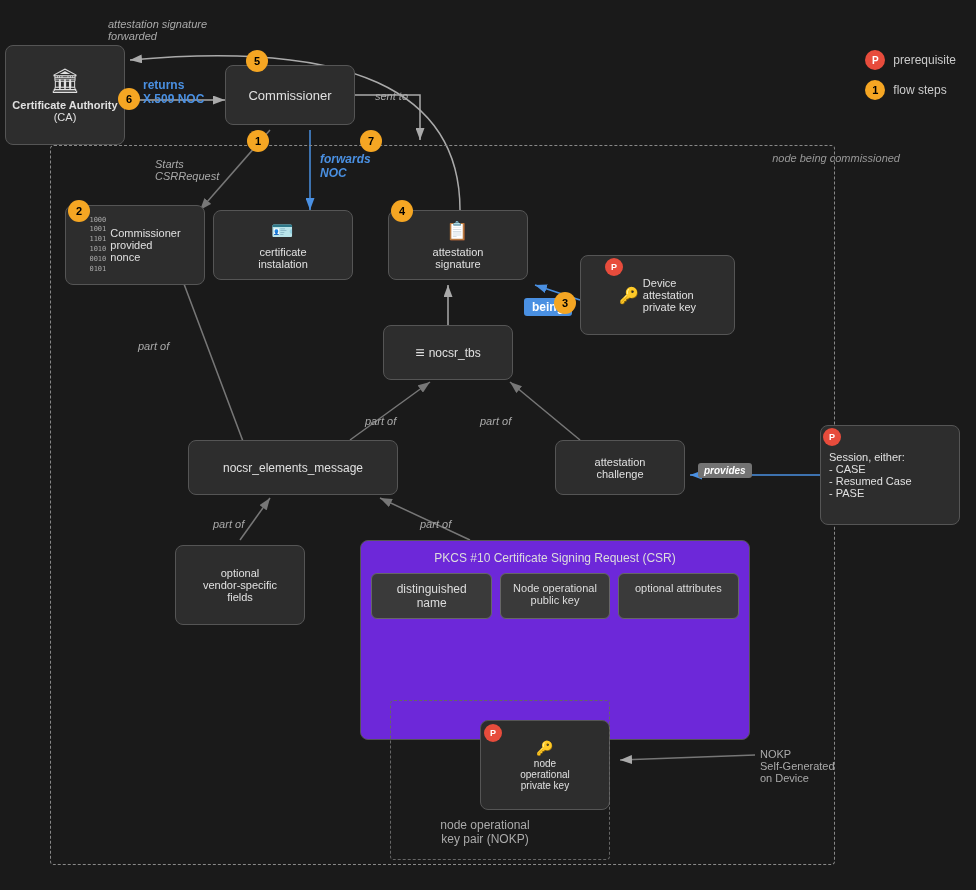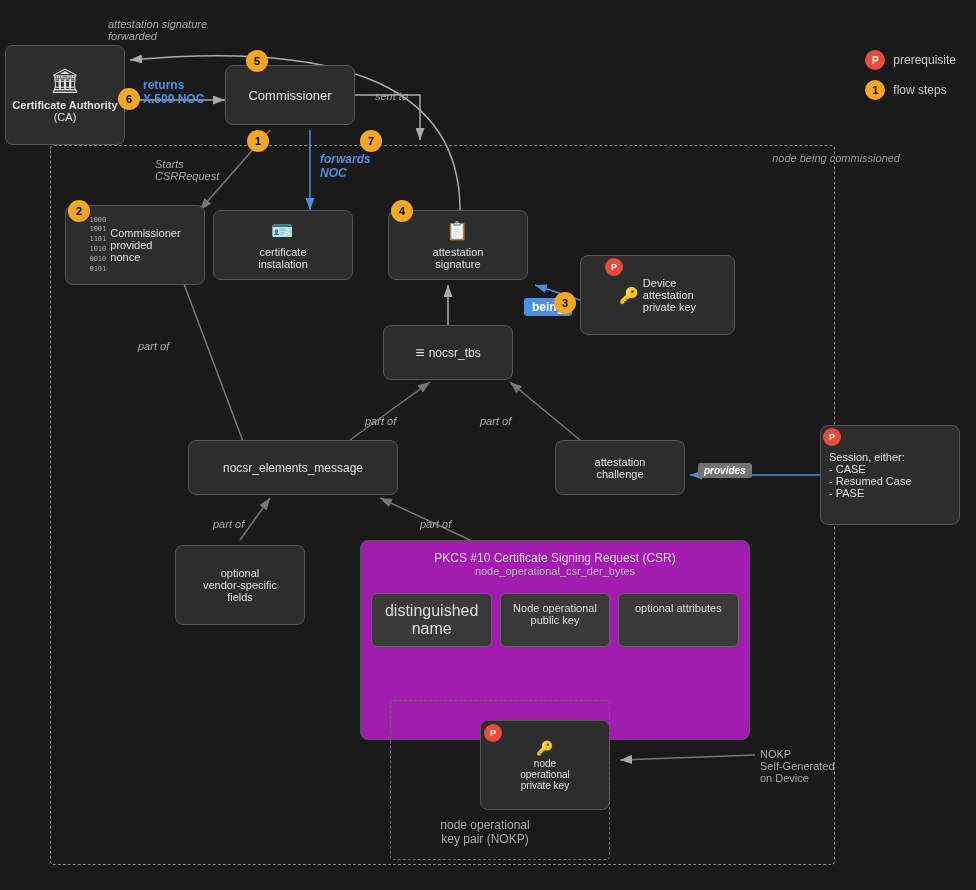--- a/index.html
+++ b/index.html
@@ -101,29 +101,29 @@
       text-align: center;
     }
 
     .node-pkcs {
       left: 360px; top: 540px;
       width: 390px; height: 200px;
       flex-direction: column;
       justify-content: flex-start;
       align-items: flex-start;
       padding: 10px;
-      background: #a21caf;
+      background: #6d28d9;
     }
 
     .node-dist-name {
       background: #3a3a3a;
       border: 1.5px solid #666;
       border-radius: 6px;
       padding: 8px 10px;
-      font-size: 16px;
+      font-size: 12px;
       color: #ddd;
       text-align: center;
     }
 
     .node-op-pubkey {
       background: #3a3a3a;
       border: 1.5px solid #666;
       border-radius: 6px;
       padding: 8px 4px;
       font-size: 11px;
@@ -395,21 +395,20 @@
   <div class="node node-attest-challenge">
     <span style="font-size:11px;">attestation<br>challenge</span>
   </div>
 
   <div class="node node-optional-vendor">
     <span style="font-size:11px;">optional<br>vendor-specific<br>fields</span>
   </div>
 
   <div class="node node-pkcs">
     <div style="width:100%; font-size:12px; font-weight:500; text-align:center; color:#ddd;">PKCS #10 Certificate Signing Request (CSR)</div>
-    <div style="width:100%; font-size:11px; text-align:center; color:#bbb; margin-bottom:8px;">node_operational_csr_der_bytes</div>
     <div class="pkcs-inner-row">
       <div class="node-dist-name">distinguished
 name</div>
       <div class="node-op-pubkey">Node
 operational
 public key</div>
       <div class="node-opt-attrs">optional
 attributes</div>
     </div>
   </div>

